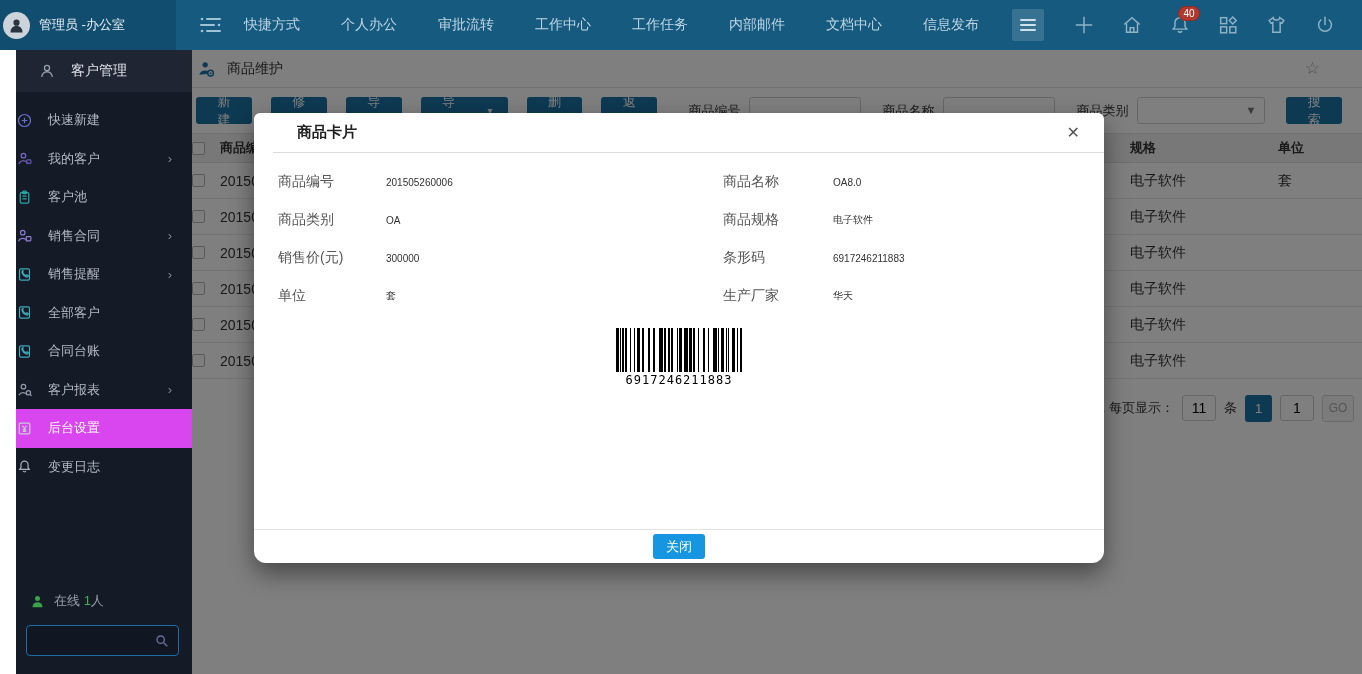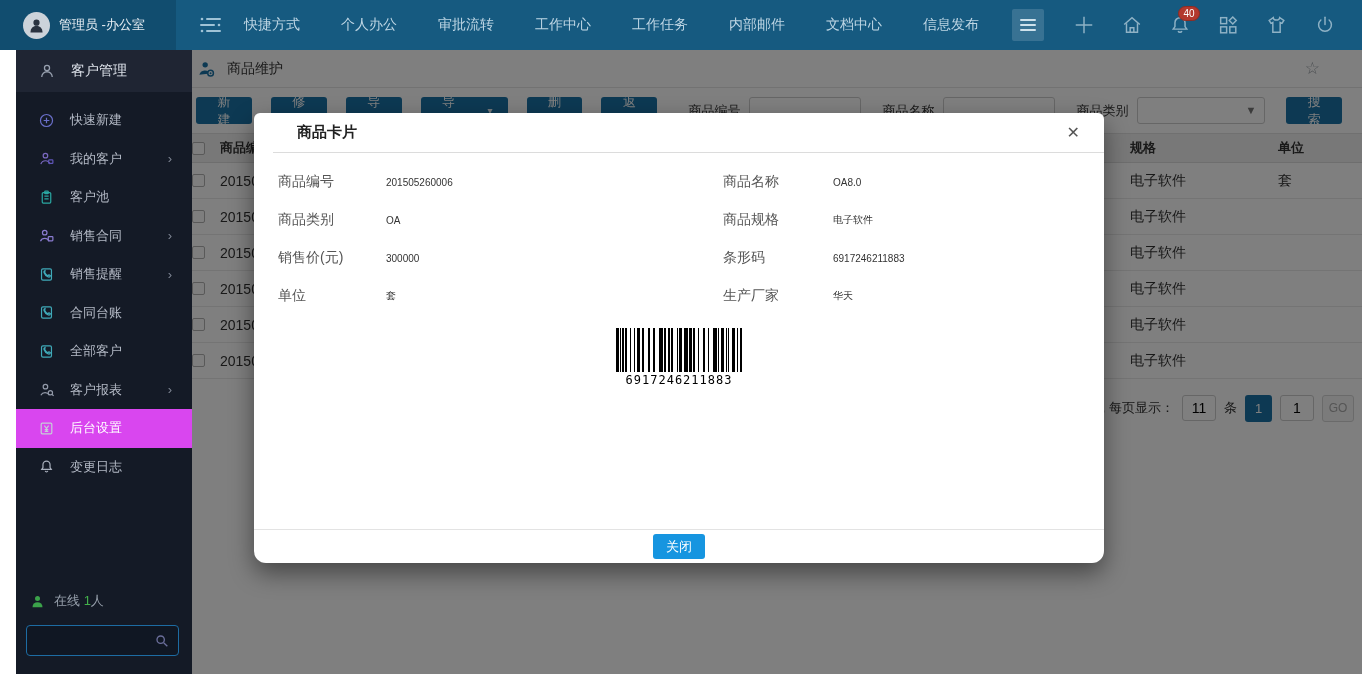--- a/index.html
+++ b/index.html
@@ -3,21 +3,21 @@
 <meta charset="utf-8">
 <style>
   * { margin:0; padding:0; box-sizing:border-box; }
   html,body { width:1362px; height:674px; overflow:hidden;
     font-family:"Liberation Sans","DejaVu Sans",sans-serif; background:#fff; }
 
   
   .topbar { position:absolute; left:0; top:0; width:1362px; height:50px;
     background:#165a80; display:flex; align-items:center; z-index:30; }
   .topbar-left { width:176px; height:50px; background:#114d6f;
-    display:flex; align-items:center; gap:9px; padding-left:23px; flex:0 0 176px; }
+    display:flex; align-items:center; gap:9px; padding-left:3px; flex:0 0 176px; }
   .avatar { width:27px; height:27px; border-radius:50%; background:#ccd3da;
     display:flex; align-items:center; justify-content:center; }
   .user-name { color:#e9eff4; font-size:13px; white-space:nowrap; }
   .menu-icon { margin:0 20px 0 22px; flex:0 0 auto; }
   .nav { display:flex; gap:41px; align-items:center; }
   .nav-item { color:#bed6e4; font-size:14px; white-space:nowrap; cursor:pointer; }
   .menu-toggle { width:32px; height:32px; margin-left:33px; border-radius:2px;
     background:rgba(255,255,255,.15); display:flex; align-items:center; justify-content:center; cursor:pointer; }
   .top-icons { margin-left:auto; display:flex; align-items:center; gap:26px; padding-right:26px; }
   .top-icon { position:relative; cursor:pointer; display:flex; }
@@ -25,21 +25,21 @@
     background:#b2382d; border:1px solid #8e2b23; color:#fff; font-size:10px;
     border-radius:8px; display:flex; align-items:center; justify-content:center; padding:0 3px; }
 
   
   .sidebar { position:absolute; left:16px; top:50px; width:176px; height:624px;
     background:#141a26; z-index:30; }
   .side-header { height:42px; background:#1f2533; display:flex; align-items:center;
     gap:15px; padding-left:22px; color:#dde2ea; font-size:14px; cursor:pointer; }
   .side-items { margin-top:9px; }
   .side-item { height:38.5px; display:flex; align-items:center; gap:15px;
-    padding-left:22px; color:#b4bac6; font-size:13px; position:relative; cursor:pointer; }
+    color:#b4bac6; font-size:13px; position:relative; cursor:pointer; }
   .side-item .chev { position:absolute; right:20px; color:#7f8694; font-size:13px; }
   .side-item.active { background:#d946ef; color:#fff; }
   .side-online { position:absolute; left:14px; bottom:64px; display:flex;
     align-items:center; gap:9px; color:#97a0ac; font-size:13px; }
   .side-online .cnt { color:#43b14b; }
   .side-search { position:absolute; left:10px; bottom:18px; width:153px; height:31px;
     border:1px solid #1d6ca3; border-radius:4px; background:rgba(10,16,30,.3);
     display:flex; align-items:center; }
   .side-search input { flex:1; height:100%; background:transparent; border:none;
     outline:none; color:#cfd5de; font-size:13px; padding:0 6px 0 10px; min-width:0; }
@@ -261,30 +261,30 @@
         <span>销售提醒</span>
         <span class="chev">›</span>
       </div>
       <div class="side-item">
         <span>
           <svg width="17" height="17" viewBox="0 0 24 24" fill="none" stroke="#3fa9b8" stroke-width="1.7">
             <rect x="5" y="4" width="14" height="16" rx="2"></rect>
             <path d="M9.5 9c.8 2 2.7 3.9 4.7 4.7l1.3-1.3 2 1.4c-.4 1.3-1.7 2-3 1.6-2.6-.9-5.2-3.5-6.1-6.1-.4-1.3.3-2.6 1.6-3z"></path>
           </svg>
         </span>
-        <span>合同台账</span>
+        <span>全部客户</span>
       </div>
       <div class="side-item">
         <span>
           <svg width="17" height="17" viewBox="0 0 24 24" fill="none" stroke="#3fa9b8" stroke-width="1.7">
             <rect x="5" y="4" width="14" height="16" rx="2"></rect>
             <path d="M9.5 9c.8 2 2.7 3.9 4.7 4.7l1.3-1.3 2 1.4c-.4 1.3-1.7 2-3 1.6-2.6-.9-5.2-3.5-6.1-6.1-.4-1.3.3-2.6 1.6-3z"></path>
           </svg>
         </span>
-        <span>全部客户</span>
+        <span>合同台账</span>
       </div>
       <div class="side-item">
         <span>
           <svg width="17" height="17" viewBox="0 0 24 24" fill="none" stroke="#939aa9" stroke-width="1.7">
             <circle cx="10.5" cy="8" r="3.2"></circle>
             <path d="M4 20a6.8 6.8 0 0 1 12 0"></path>
             <circle cx="17.5" cy="16.5" r="3"></circle>
             <path d="M19.7 18.7 22 21"></path>
           </svg>
         </span>

